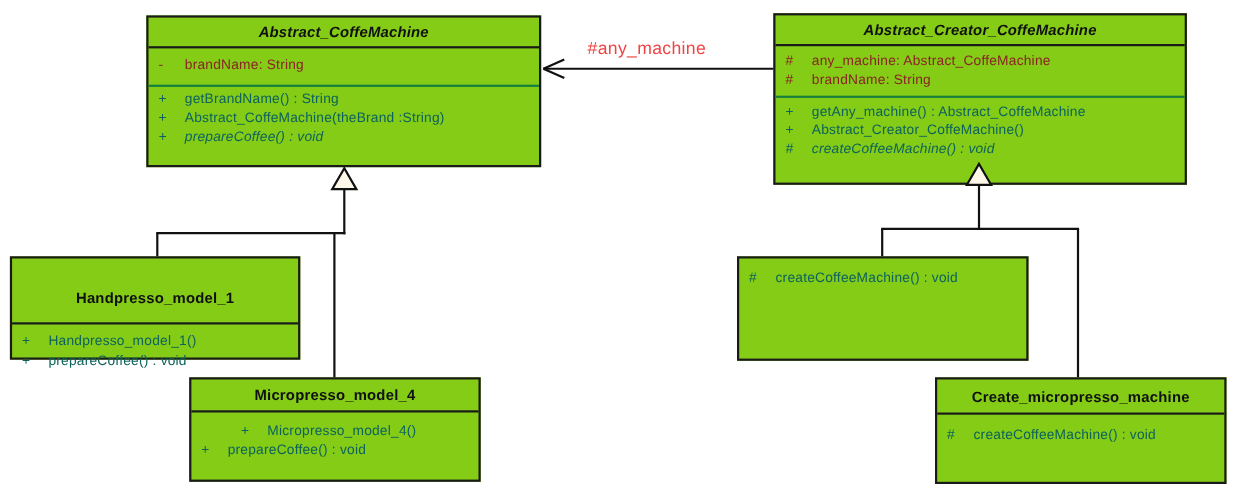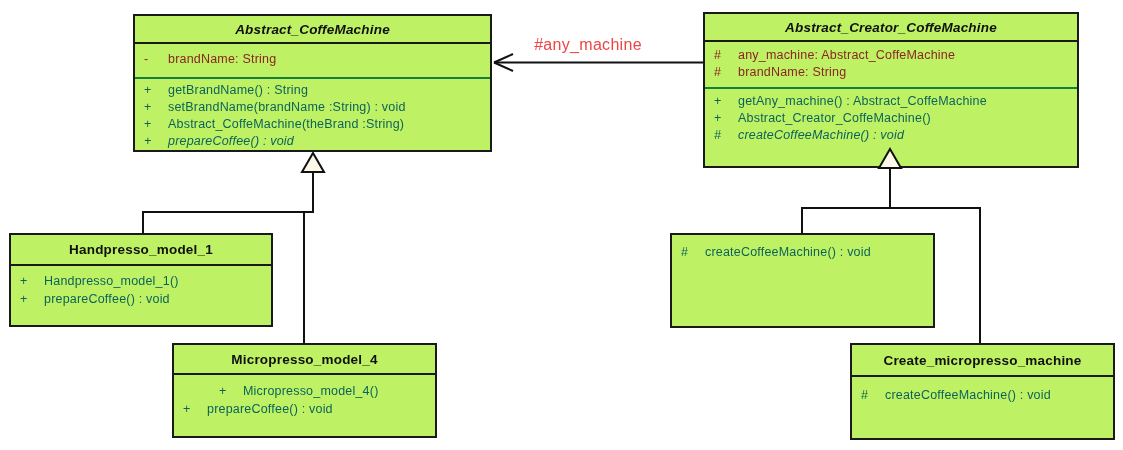--- a/index.html
+++ b/index.html
@@ -13,21 +13,21 @@
     overflow: hidden;
   }
   .connector-layer {
     position: absolute;
     left: 0; top: 0;
     width: 1123px; height: 450px;
     pointer-events: none;
   }
   .uml-class {
     position: absolute;
-    background: #bef264;
+    background: #84cc16;
     border: 2px solid #1a1a1a;
     display: flex;
     flex-direction: column;
   }
   .uml-title {
     border-bottom: 2px solid #1a1a1a;
     display: flex;
     align-items: center;
     justify-content: center;
     font-weight: bold;
@@ -72,23 +72,20 @@
     <div class="compartment attrs" style="height:35px; padding-top:7px;">
       <div class="row attr-row">
         <span class="vis">-</span><span>brandName: String</span>
       </div>
     </div>
     <div class="compartment fill" style="padding-top:3px;">
       <div class="row method-row">
         <span class="vis">+</span><span>getBrandName() : String</span>
       </div>
       <div class="row method-row">
-        <span class="vis">+</span><span>setBrandName(brandName :String) : void</span>
-      </div>
-      <div class="row method-row">
         <span class="vis">+</span><span>Abstract_CoffeMachine(theBrand :String)</span>
       </div>
       <div class="row method-row italic">
         <span class="vis">+</span><span>prepareCoffee() : void</span>
       </div>
     </div>
   </div>
 
   <div class="uml-class abstract" style="left:703px; top:12px; width:376px; height:156px;">
     <div class="uml-title" style="height:28px;">Abstract_Creator_CoffeMachine</div>
@@ -107,21 +104,21 @@
       <div class="row method-row">
         <span class="vis">+</span><span>Abstract_Creator_CoffeMachine()</span>
       </div>
       <div class="row method-row italic">
         <span class="vis">#</span><span>createCoffeeMachine() : void</span>
       </div>
     </div>
   </div>
 
   <div class="uml-class" style="left:9px; top:233px; width:264px; height:94px;">
-    <div class="uml-title" style="height:31px;">Handpresso_model_1</div>
+    <div class="uml-title" style="height:48px;margin-top:12px;">Handpresso_model_1</div>
     <div class="compartment fill" style="padding-top:7px;">
       <div class="row method-row" style="line-height:17.5px;">
         <span class="vis">+</span><span>Handpresso_model_1()</span>
       </div>
       <div class="row method-row" style="line-height:17.5px;">
         <span class="vis">+</span><span>prepareCoffee() : void</span>
       </div>
     </div>
   </div>
 

